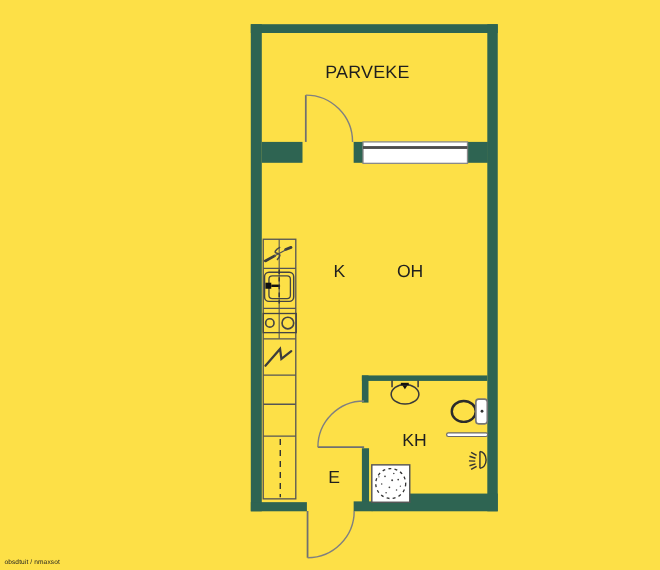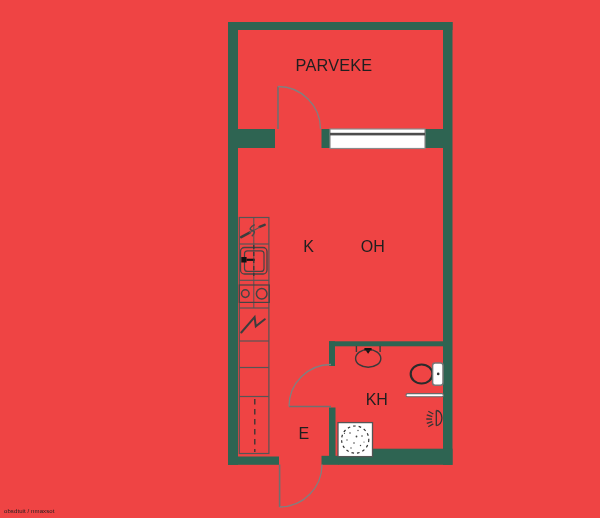--- a/index.html
+++ b/index.html
@@ -1,16 +1,16 @@
 <!DOCTYPE html>
 <html><head>
 <meta charset="utf-8">
 <style>
   html,body{margin:0;padding:0;background:#ffffff;}
-  #plan{position:relative;width:600px;height:518px;background:#ef4444;font-family:"Liberation Sans",sans-serif;overflow:hidden;transform:translateZ(0);}
+  #plan{position:relative;width:600px;height:518px;background:#fde047;font-family:"Liberation Sans",sans-serif;overflow:hidden;transform:translateZ(0);}
   svg text{font-family:"Liberation Sans",sans-serif;fill:#1f1f1f;}
 </style>
 </head>
 <body>
 
 <div id="plan">
 <svg width="600" height="518" viewBox="0 0 600 518" xmlns="http://www.w3.org/2000/svg">
 
 <rect x="228" y="22" width="224.5" height="8" fill="#2e6452"></rect>
 

